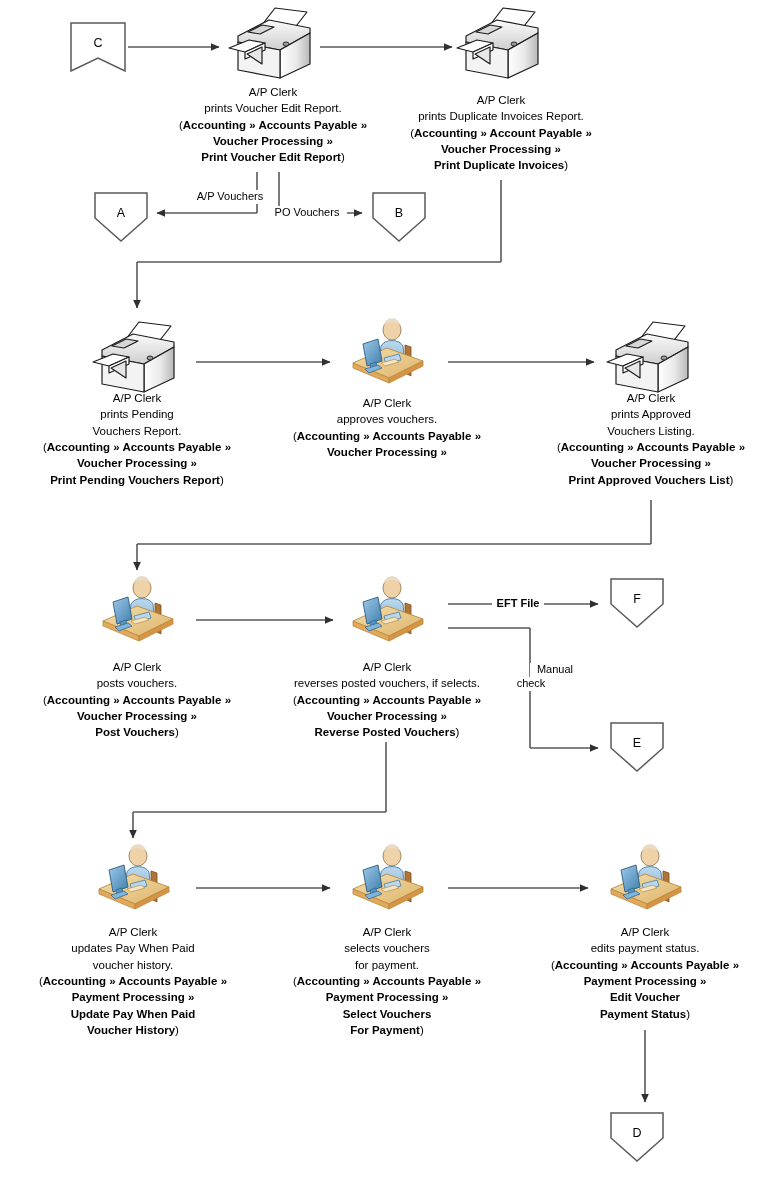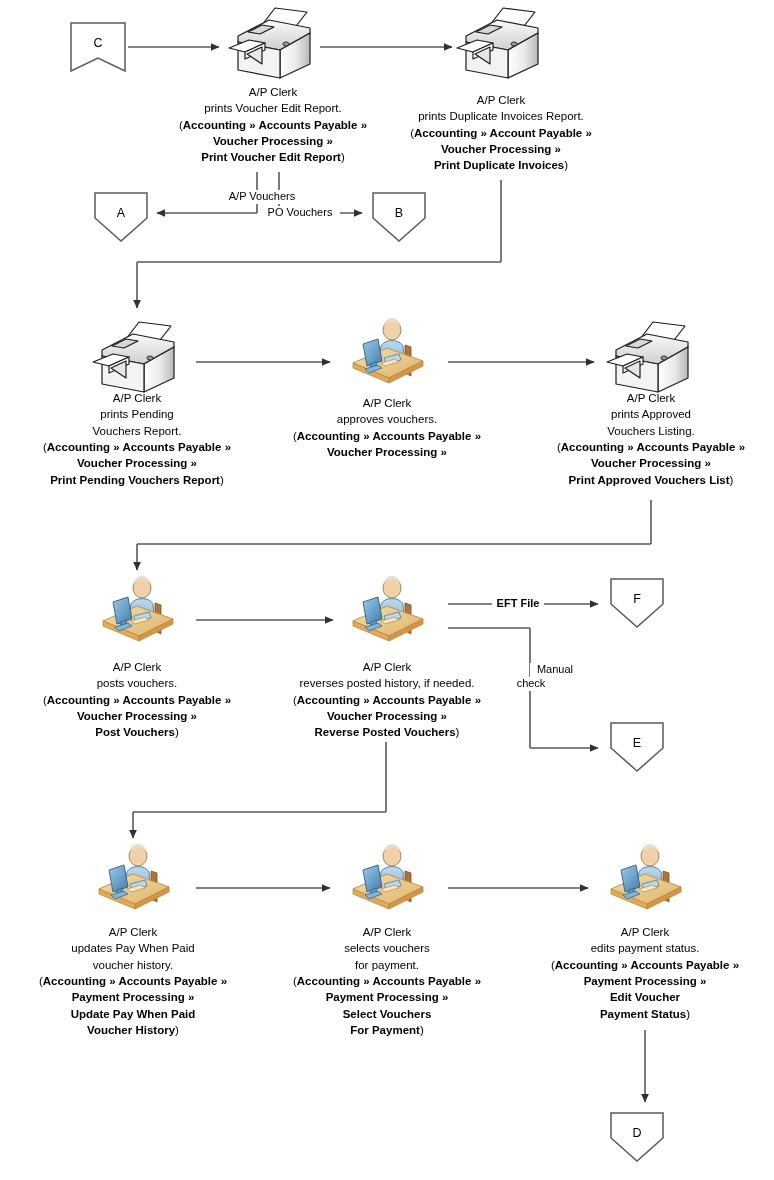--- a/index.html
+++ b/index.html
@@ -149,22 +149,22 @@
     <span class="pent-text">E</span>
   </div>
 
   <div class="conn" style="left:610px; top:1112px; width:54px; height:50px;">
     <svg width="54" height="50" viewBox="0 0 54 50" xmlns="http://www.w3.org/2000/svg">
       <path d="M1,1 L53,1 L53,26 L27,49 L1,26 Z" fill="#fff" stroke="#59595b" stroke-width="1.5"></path>
     </svg>
     <span class="pent-text">D</span>
   </div>
 
-  <div class="edge-label" style="left:190px; top:190px; width:78px;margin-left:32px;">A/P Vouchers</div>
-  <div class="edge-label" style="left:260px; top:206px; width:78px;">PO Vouchers</div>
+  <div class="edge-label" style="left:190px; top:190px; width:78px;">A/P Vouchers</div>
+  <div class="edge-label" style="left:267px; top:206px; width:78px;">PO Vouchers</div>
   <div class="edge-label" style="left:492px; top:597px; width:50px;font-weight:bold;">EFT File</div>
   <div class="edge-label" style="left:530px; top:663px; width:48px;">Manual</div>
   <div class="edge-label" style="left:506px; top:677px; width:48px;">check</div>
 
   <div style="position:absolute; left:225px; top:6px;">
     <svg class="printer-svg" width="100" height="76" viewBox="0 0 100 76" xmlns="http://www.w3.org/2000/svg">
       <defs>
         <linearGradient id="pg1" x1="0" y1="0" x2="1" y2="0">
           <stop offset="0" stop-color="#ffffff"></stop>
             <stop offset="0.55" stop-color="#e9e9e9"></stop>
@@ -416,21 +416,21 @@
         <span class="ln">posts vouchers.</span>
         <span class="ln">(<b>Accounting » Accounts Payable »</b></span>
         <span class="ln"><b>Voucher Processing »</b></span>
         <span class="ln"><b>Post Vouchers</b>)</span>
       </div>
   </div>
 
   <div class="node" style="left:217px; top:659px; width:340px;">
     <div class="caption">
         <span class="ln">A/P Clerk</span>
-        <span class="ln">reverses posted history, if needed.</span>
+        <span class="ln">reverses posted vouchers, if selects.</span>
         <span class="ln">(<b>Accounting » Accounts Payable »</b></span>
         <span class="ln"><b>Voucher Processing »</b></span>
         <span class="ln"><b>Reverse Posted Vouchers</b>)</span>
       </div>
   </div>
 
   <div class="node" style="left:-17px; top:924px; width:300px;">
     <div class="caption">
         <span class="ln">A/P Clerk</span>
         <span class="ln">updates Pay When Paid</span>

